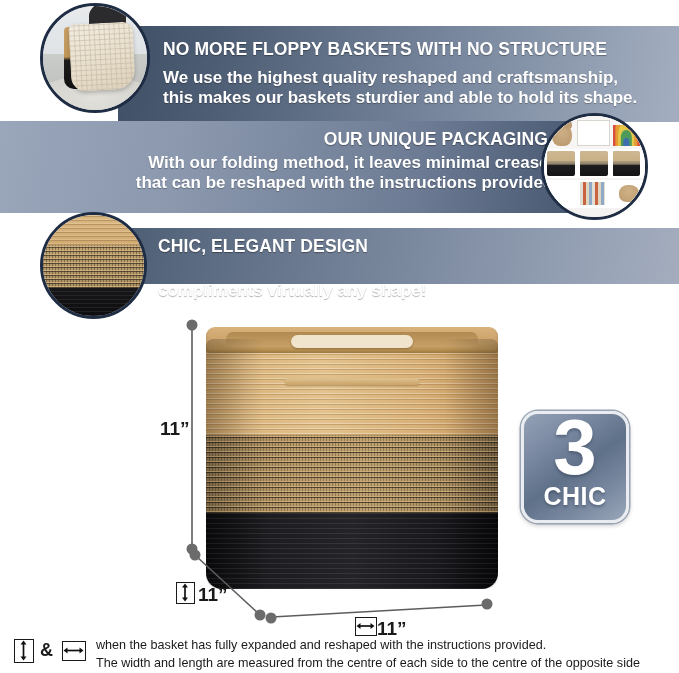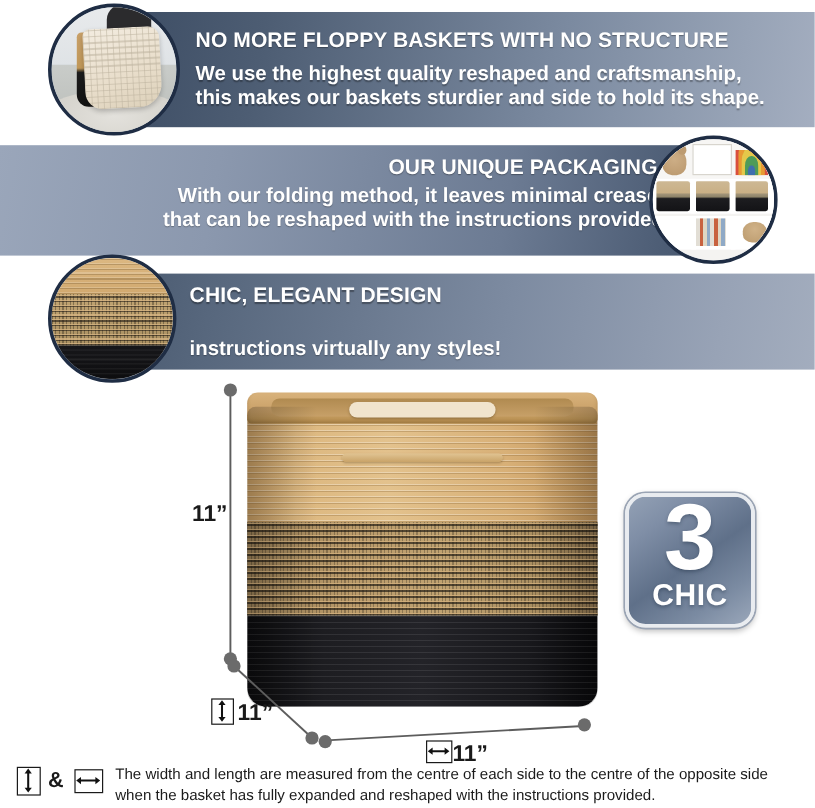--- a/index.html
+++ b/index.html
@@ -18,36 +18,36 @@
     text-shadow:0 1px 1px rgba(0,0,0,.35);
     white-space:nowrap;
   }
   .banner .bbody{
     font-weight:bold;line-height:1.18;
     text-shadow:0 1px 1px rgba(0,0,0,.3);
     white-space:nowrap;
   }
 
   #banner1{
-    left:118px;top:10px;width:561px;height:96px;
+    left:118px;top:26px;width:561px;height:96px;
     background:linear-gradient(100deg,#3f4f66 0%,#4d5d73 18%,#7b8aa0 62%,#97a3b6 88%,#a4aec0 100%);
     text-decoration:underline;
   }
   #banner1 .btitle{position:absolute;left:45px;top:13px;font-size:17.5px;}
   #banner1 .bbody{position:absolute;left:45px;top:42px;font-size:17px;}
 
   #banner2{
     left:0px;top:121px;width:600px;height:92px;
     background:linear-gradient(100deg,#9aa6ba 0%,#8b98ae 30%,#6c7b93 70%,#4d5d75 92%,#44546c 100%);
   }
   #banner2 .btitle{position:absolute;right:52px;top:8px;font-size:17.5px;}
   #banner2 .bbody{position:absolute;right:42px;top:32px;font-size:17px;text-align:right;}
 
   #banner3{
-    left:96px;top:228px;width:583px;height:80px;
+    left:96px;top:228px;width:583px;height:56px;
     background:linear-gradient(100deg,#49596f 0%,#57677d 14%,#7d8ba1 56%,#98a3b6 86%,#a3adbe 100%);
   }
   #banner3 .btitle{position:absolute;left:62px;top:8px;font-size:17.5px;}
   #banner3 .bbody{position:absolute;left:62px;top:33px;font-size:17px;}
 
   
   .thumb{
     position:absolute;border-radius:50%;overflow:hidden;
     border:3px solid #1f2d44;box-sizing:border-box;
     background:#cfd6de;
@@ -213,37 +213,37 @@
 </style>
 </head>
 <body>
 
 <div class="stage">
 
   <div class="banner" id="banner1">
     <div class="btitle">NO MORE FLOPPY BASKETS WITH NO STRUCTURE</div>
     <div class="bbody">
       <span>We use the highest quality reshaped and craftsmanship,</span><br>
-      <span>this makes our baskets sturdier and side to hold its shape.</span>
+      <span>this makes our baskets sturdier and able to hold its shape.</span>
     </div>
   </div>
 
   <div class="banner" id="banner2">
     <div class="btitle">OUR UNIQUE PACKAGING</div>
     <div class="bbody">
       <span>With our folding method, it leaves minimal creases</span><br>
       <span>that can be reshaped with the instructions provided.</span>
     </div>
   </div>
 
   <div class="banner" id="banner3">
     <div class="btitle">CHIC, ELEGANT DESIGN</div>
     <div class="bbody">
       <br>
-      <span>instructions virtually any styles!</span>
+      <span>compliments virtually any shape!</span>
     </div>
   </div>
 
   <div class="thumb" id="thumb1">
     <div class="inner">
       <div class="t1-wall"></div>
       <div class="t1-floor"></div>
       <div class="t1-rug"></div>
       <div class="t1-dark"></div>
       <div class="t1-basket"></div>
@@ -353,18 +353,18 @@
     </div>
     <div id="f-amp">&amp;</div>
     <div class="iconbox" id="f-box2">
       <svg width="21" height="17" viewBox="0 0 21 17">
         <line x1="3" y1="8.5" x2="18" y2="8.5" stroke="#111" stroke-width="1.7"></line>
         <polygon points="0.5,8.5 4.5,5.5 4.5,11.5" fill="#111"></polygon>
         <polygon points="20.5,8.5 16.5,5.5 16.5,11.5" fill="#111"></polygon>
       </svg>
     </div>
     <div id="f-text">
+      <span>when the basket has fully expanded and reshaped with the instructions provided.</span>
       <span>The width and length are measured from the centre of each side to the centre of the opposite side</span>
-      <span>when the basket has fully expanded and reshaped with the instructions provided.</span>
     </div>
   </div>
 
 </div>
 
 </body></html>

